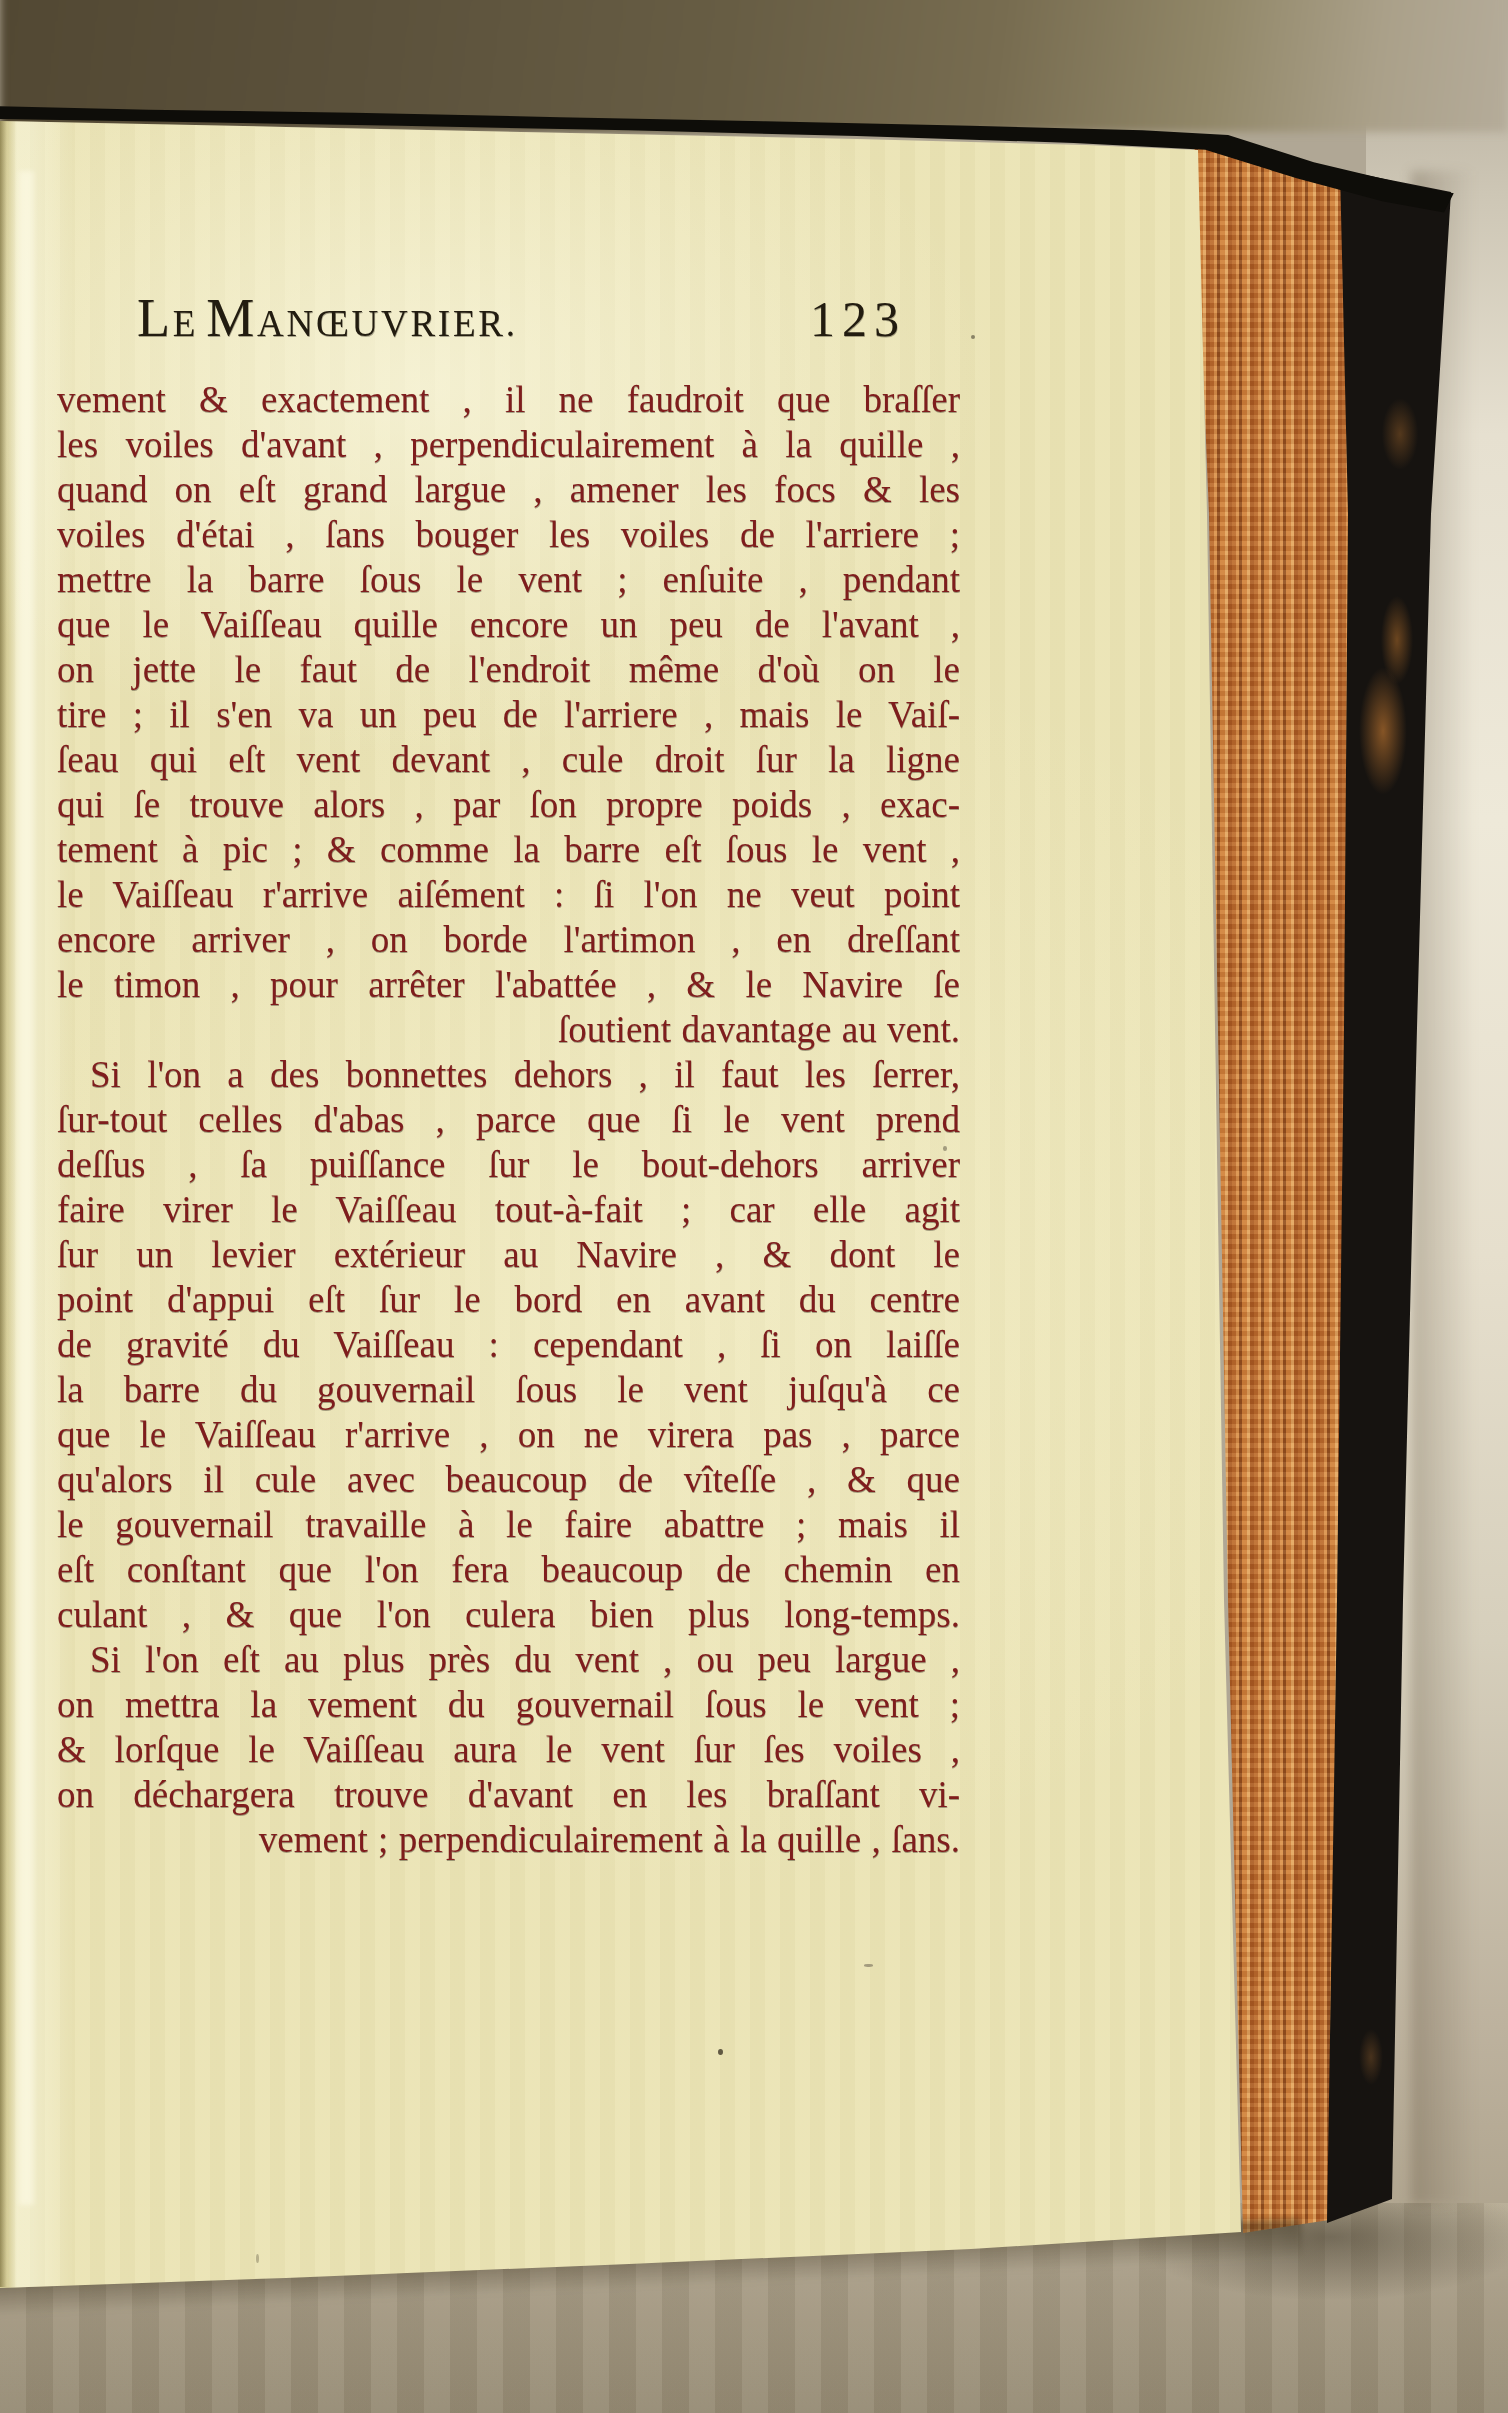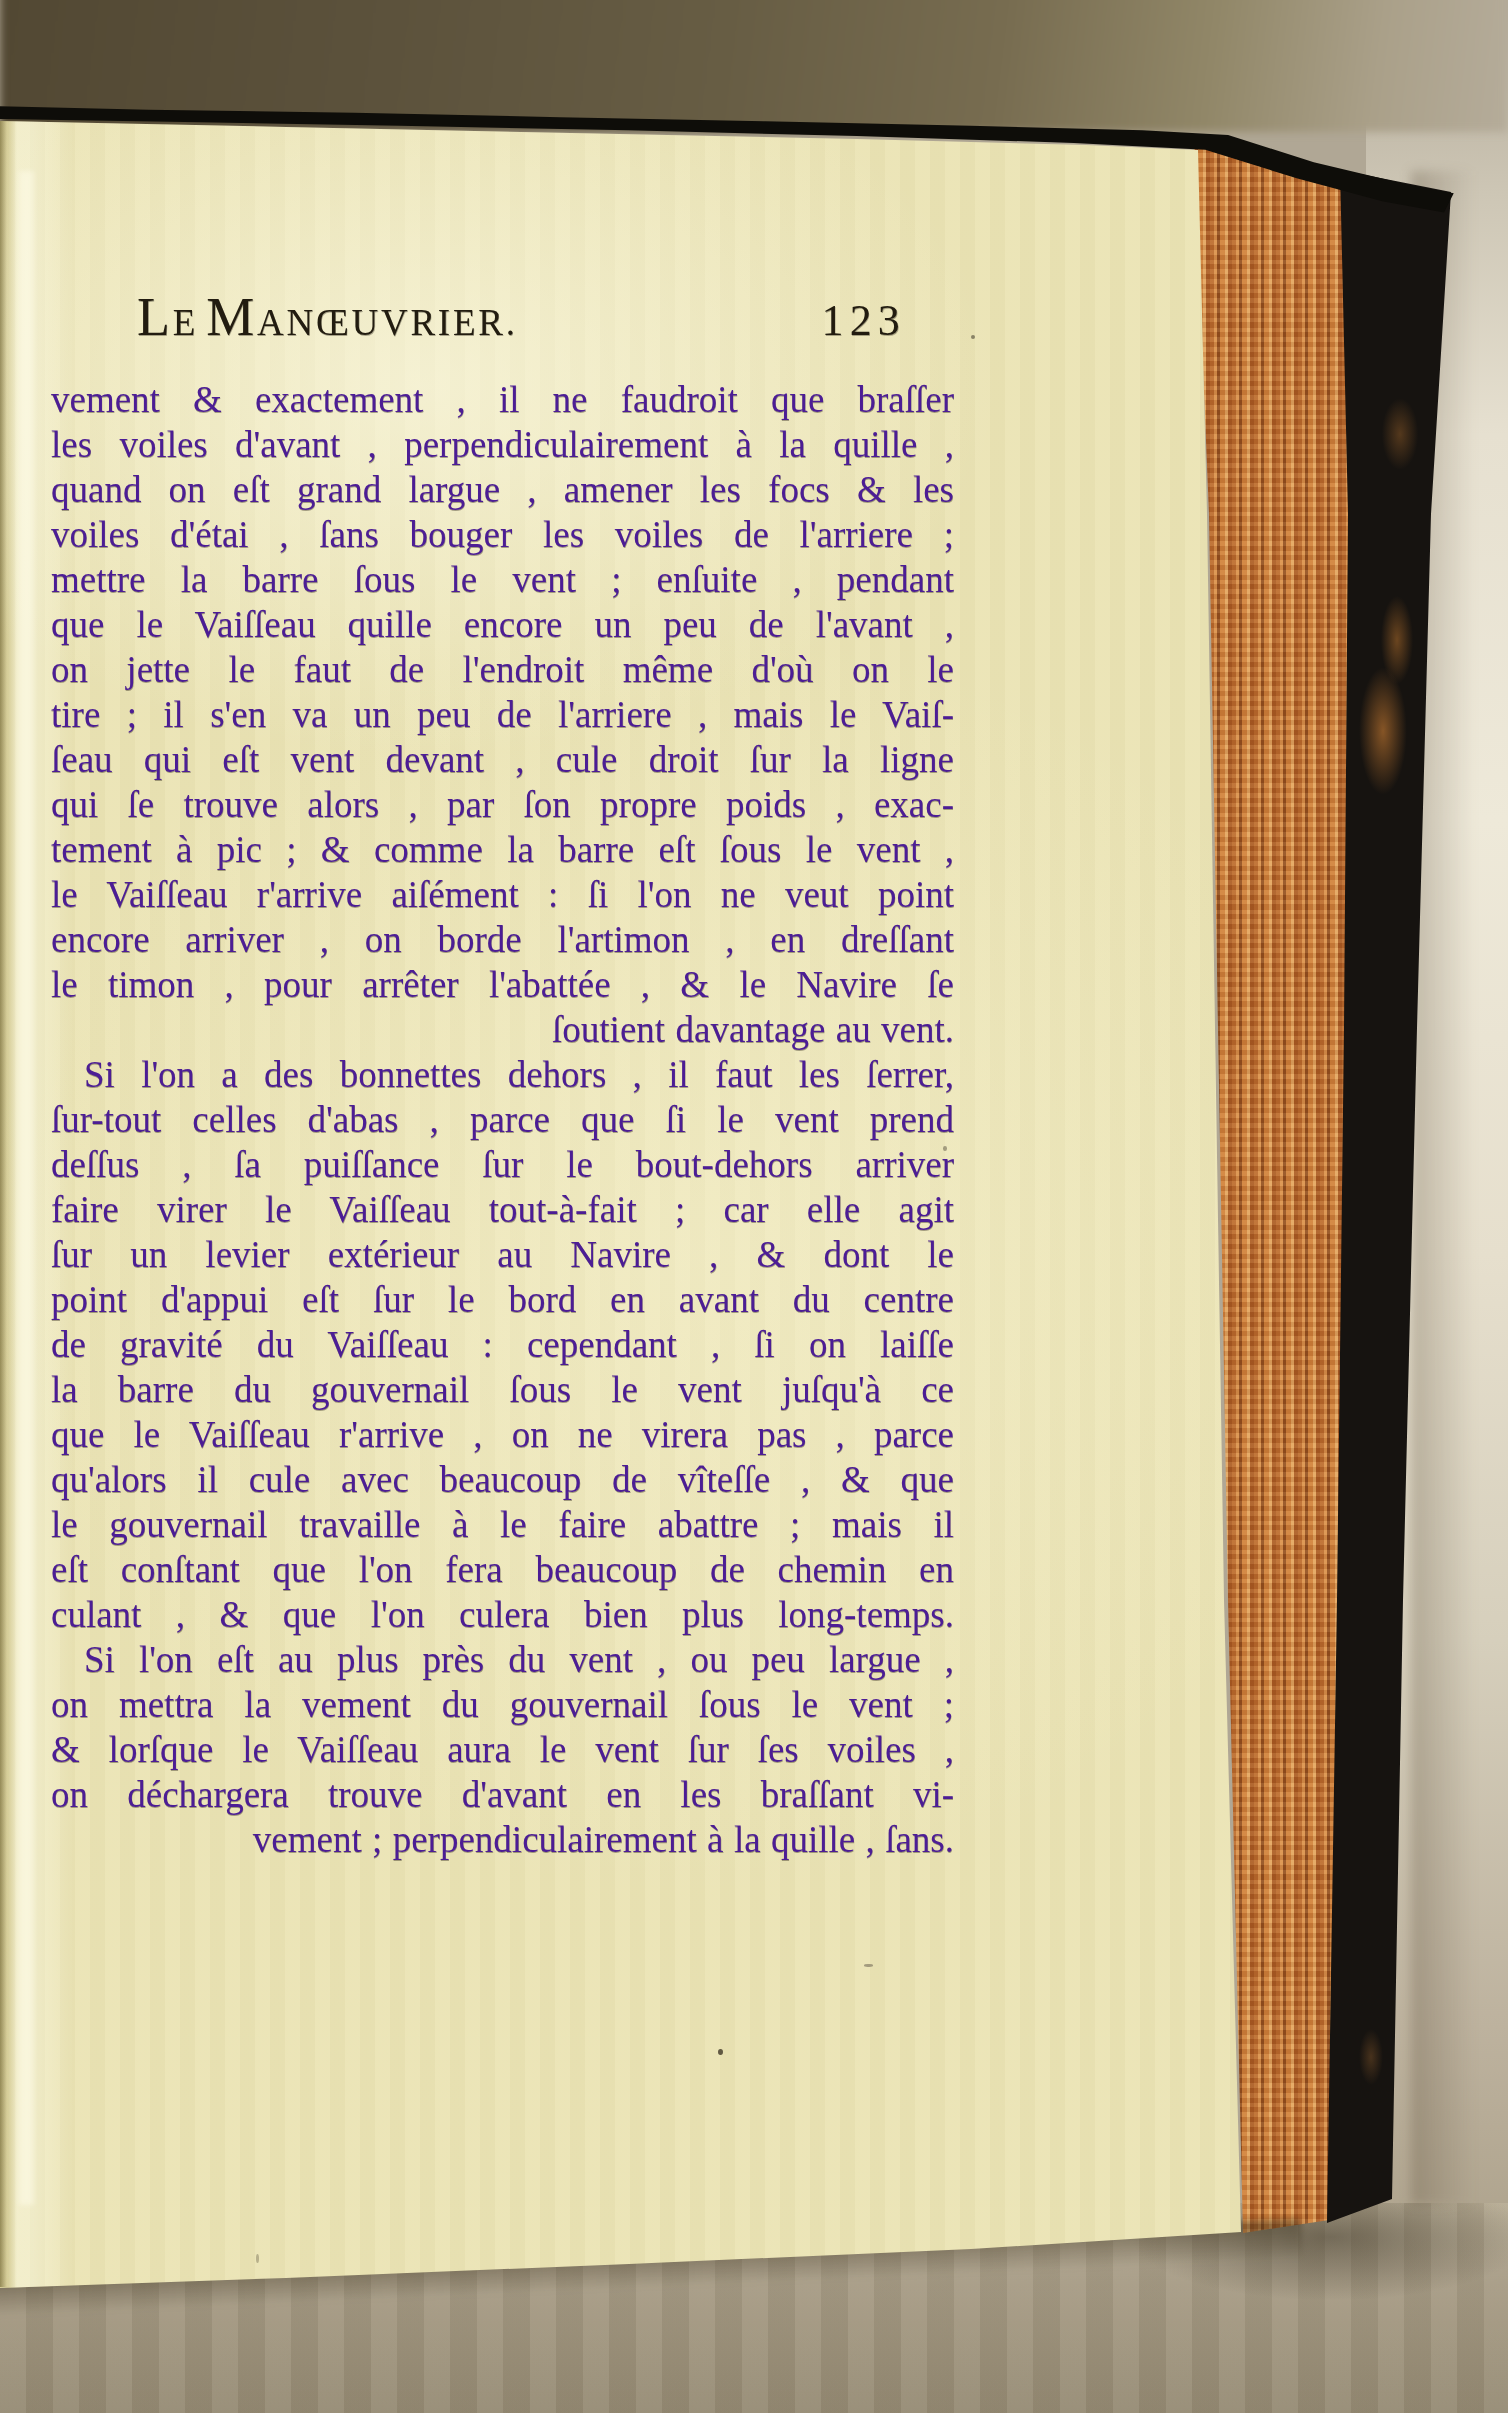--- a/index.html
+++ b/index.html
@@ -67,24 +67,24 @@
     background:rgba(255,253,235,.5);filter:blur(2.9px);}
 
   
   .header{position:absolute;left:57px;top:290px;width:903px;height:69px;
     display:flex;align-items:baseline;color:#221c10;}
   .title{margin-left:80px;letter-spacing:.30em;white-space:nowrap;
     text-shadow:0.6px 0.6px 0.6px rgba(34,28,16,.35);}
   .cap-big{font-size:54px;line-height:1;}
   .cap-small{font-size:37px;line-height:1;}
   .word-gap{display:inline-block;width:.9em;}
-  .pageno{margin-left:auto;margin-right:54px;font-size:44px;letter-spacing:.14em;
+  .pageno{margin-left:auto;margin-right:54px;font-size:50px;letter-spacing:.14em;
     text-shadow:0.6px 0.6px 0.6px rgba(34,28,16,.35);}
 
-  .textblock{position:absolute;left:51px;top:377px;width:903px;color:#4c1d95;
+  .textblock{position:absolute;left:57px;top:377px;width:903px;color:#7f1d1d;
     font-size:37px;line-height:45px;word-spacing:1.1px;
     text-shadow:0.3px 0.5px 0.4px rgba(36,30,18,.38);}
   .line{text-align:justify;text-align-last:justify;height:45px;overflow:hidden;}
   .line.short{text-align:right;text-align-last:auto;}
   .line.indent{text-indent:33px;}
 
   
   .speck{position:absolute;border-radius:50%;}
   .sp1{left:971px;top:335px;width:4px;height:4px;background:rgba(58,52,40,.55);}
   .sp2{left:943px;top:1146px;width:4px;height:4.6px;background:rgba(74,65,50,.45);}

